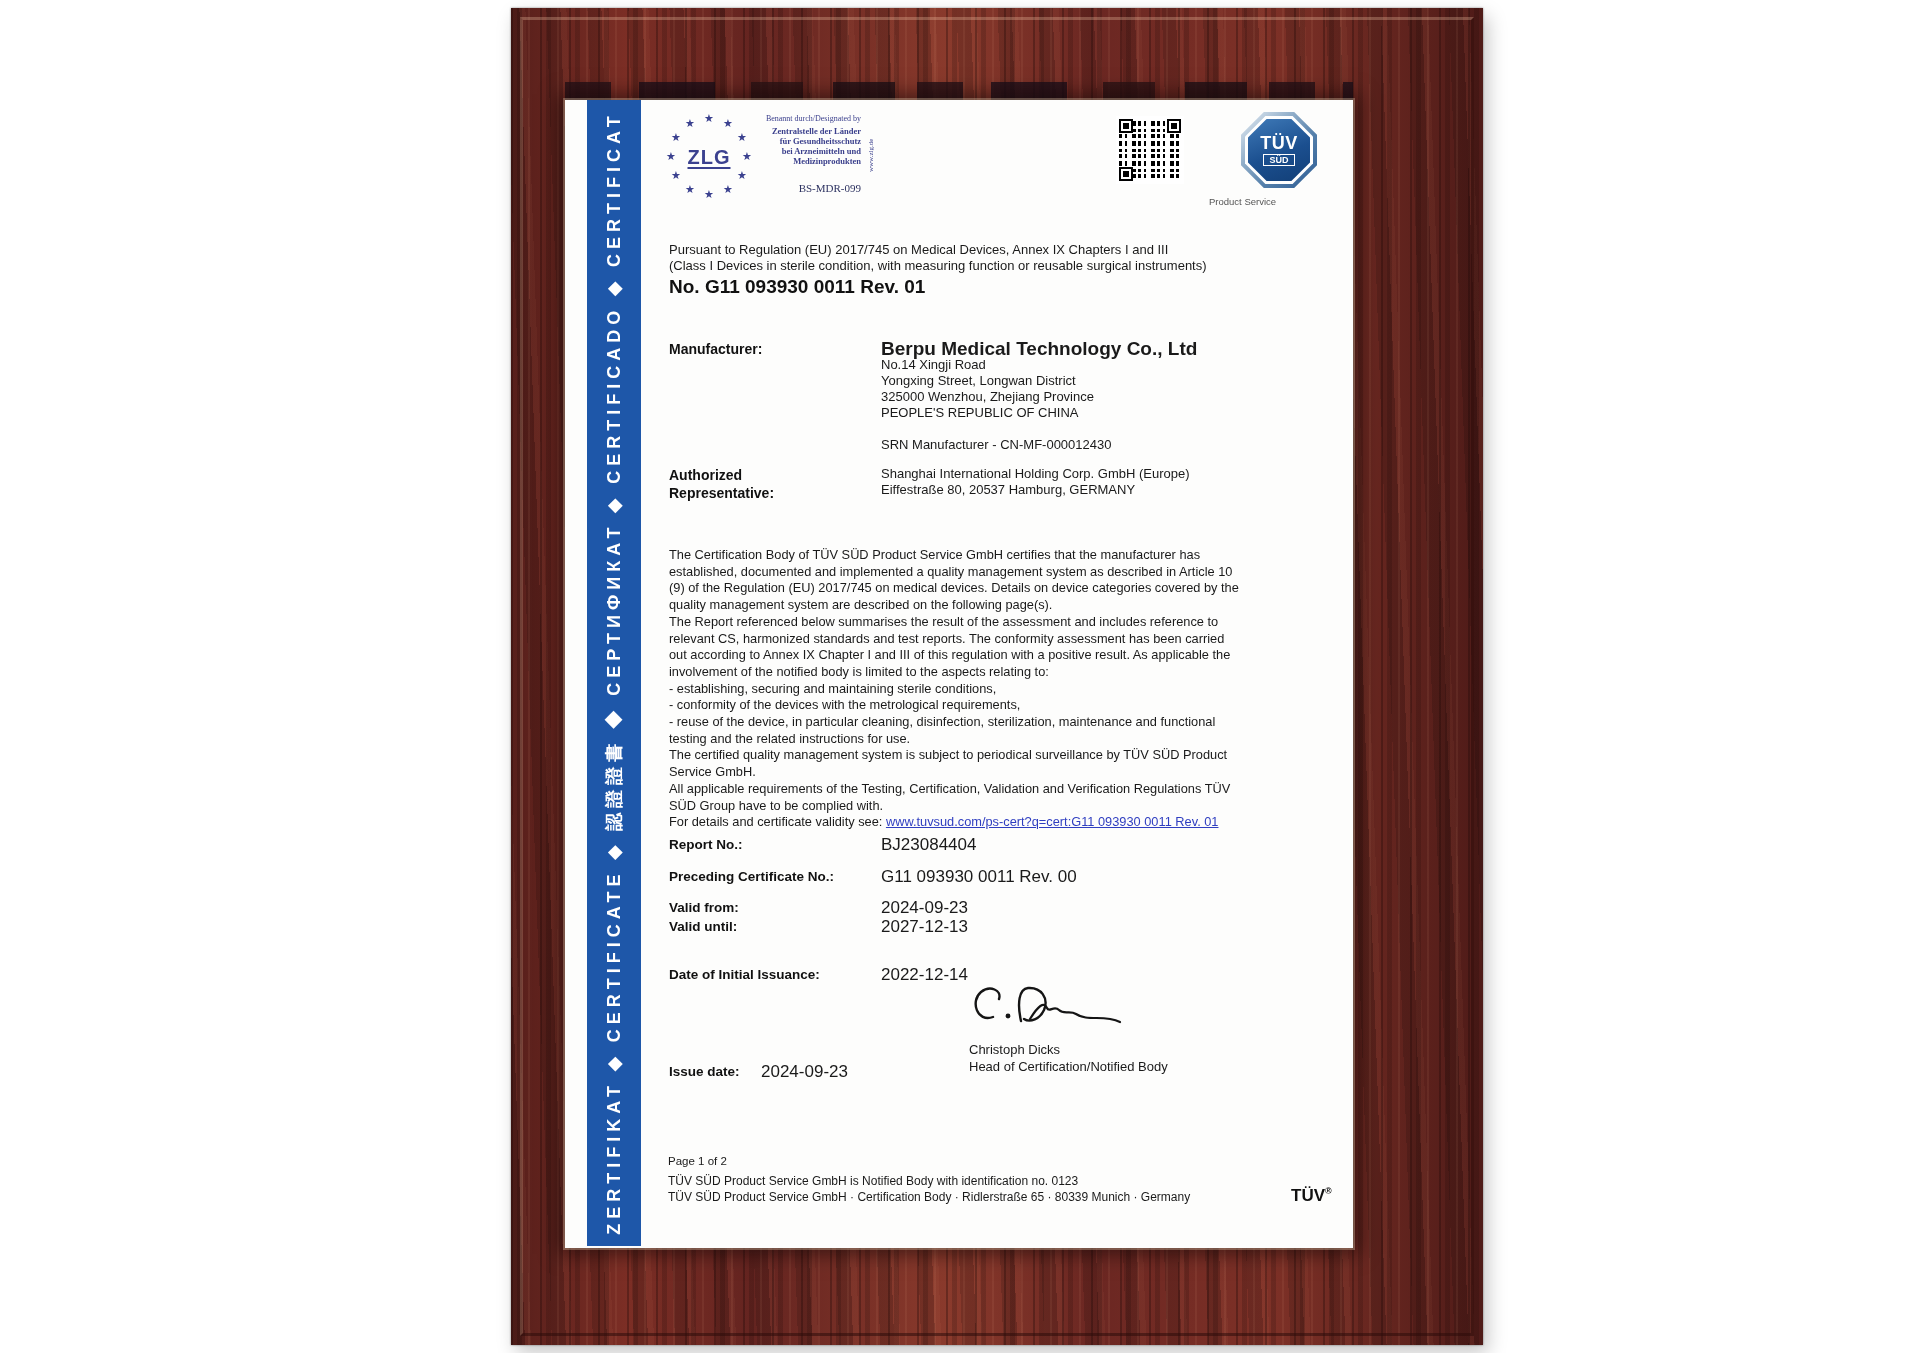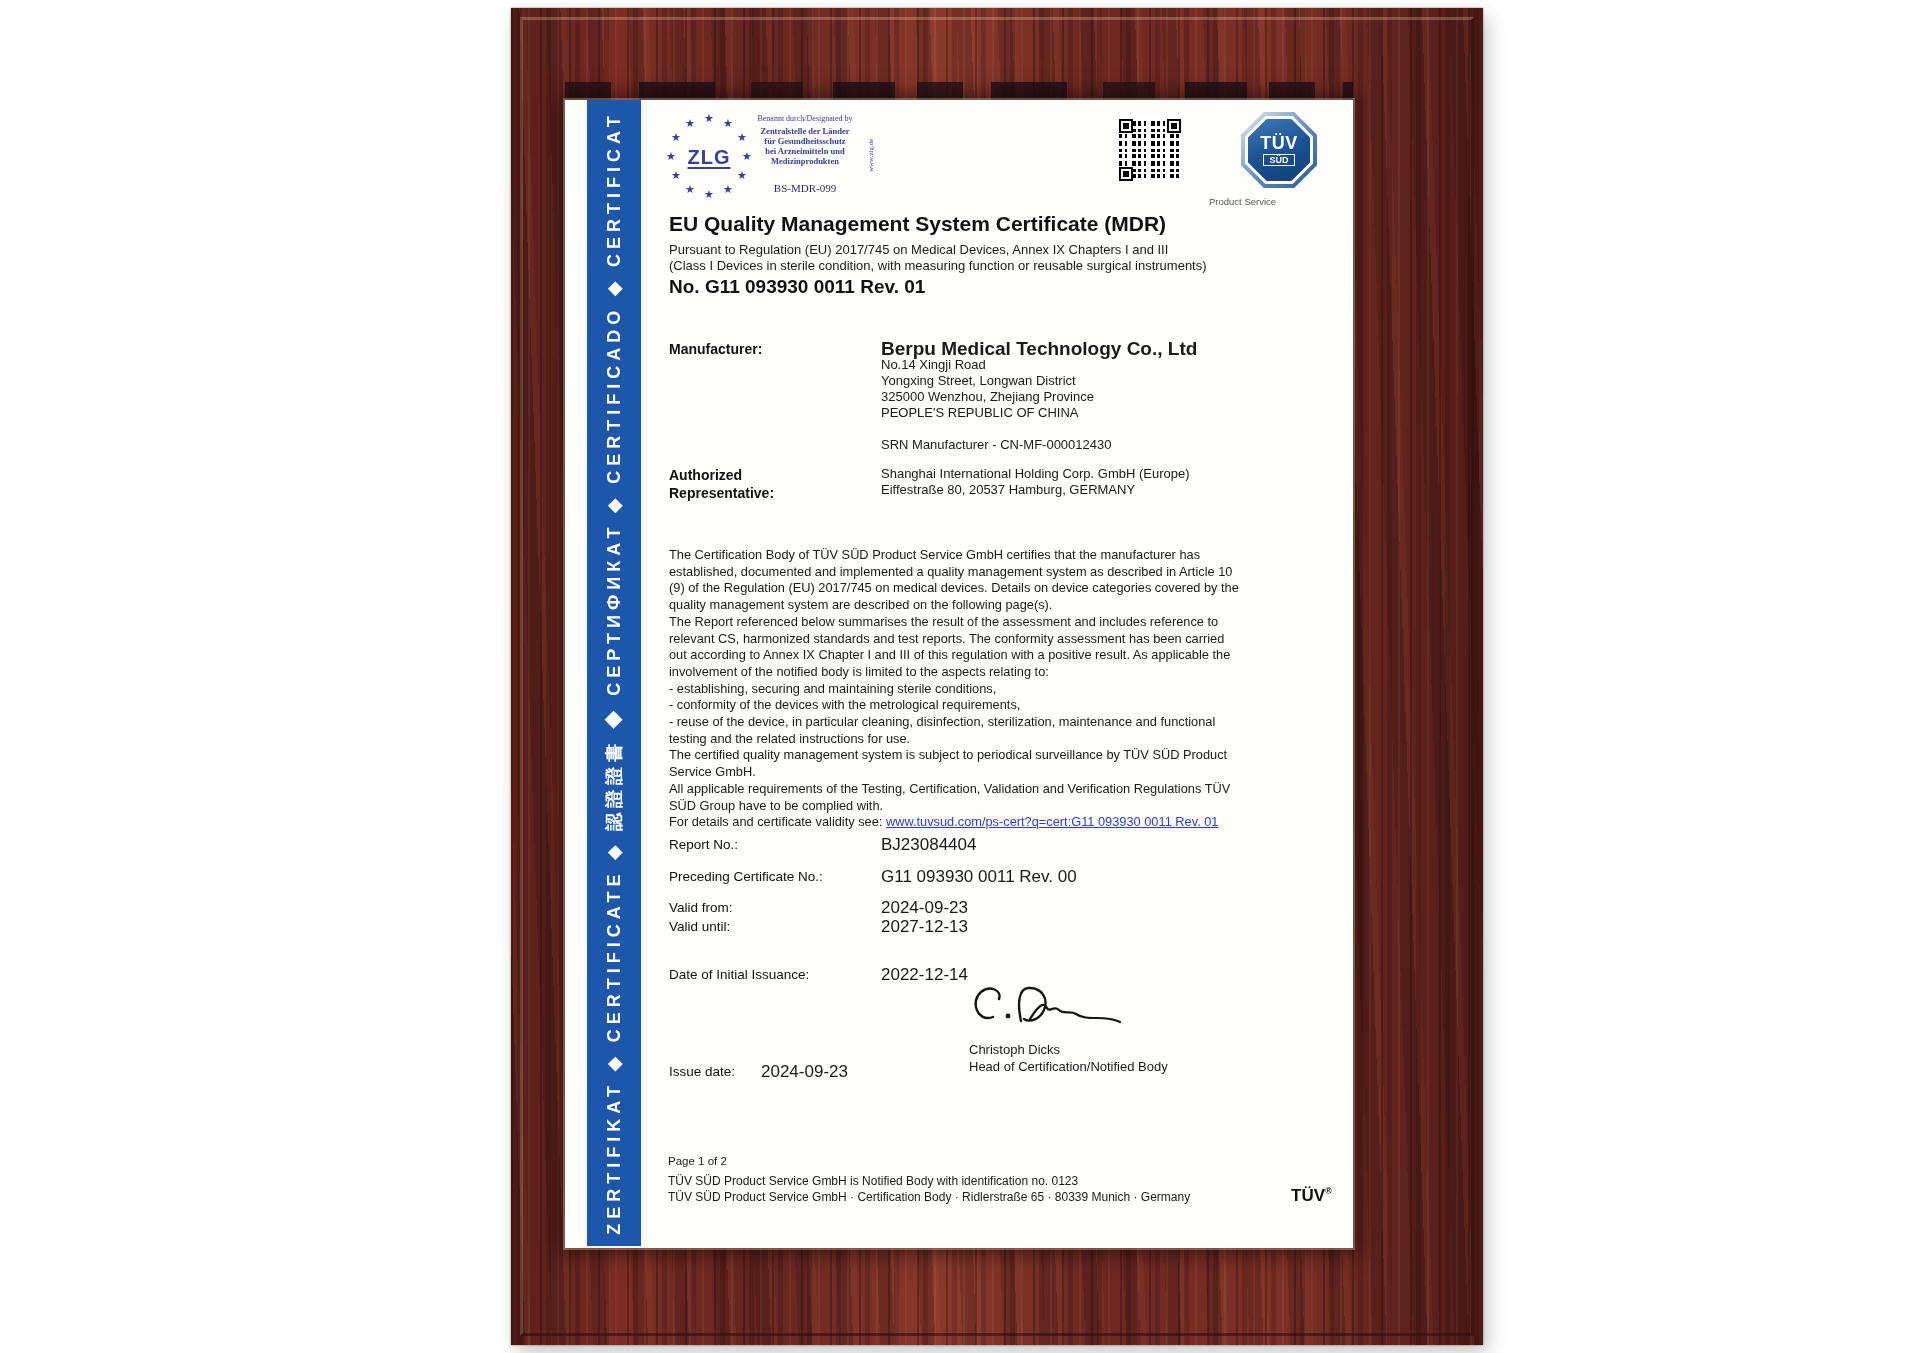--- a/index.html
+++ b/index.html
@@ -41,21 +41,21 @@
 
   
   .zlg{position:absolute;left:90px;top:10px;width:230px;height:95px;}
   .zlg-stars{position:absolute;left:12px;top:4px;width:84px;height:84px;}
   .st{position:absolute;width:0;height:0;}
   .st::before{content:'\2605';position:absolute;transform:translate(-50%,-50%);
     color:#3b418f;font-size:11px;}
   .zlg-logo{position:absolute;left:50%;top:52%;transform:translate(-50%,-50%);
     font-weight:bold;font-size:20px;color:#3b418f;letter-spacing:1px;
     border-bottom:2px solid #3b418f;line-height:20px;}
-  .zlg-textcol{position:absolute;left:94px;top:4px;width:112px;text-align:center;
+  .zlg-textcol{position:absolute;left:94px;top:4px;width:112px;text-align:right;
     color:#3a3f8c;font-family:"Liberation Serif",serif;}
   .zlg-designated{font-size:8px;margin-bottom:3px;white-space:nowrap;}
   .zlg-orgline{font-size:8.5px;line-height:10px;font-weight:bold;}
   .zlg-code{font-size:11px;margin-top:16px;color:#2e3361;}
   .zlg-url{position:absolute;left:212px;top:62px;font-size:7px;color:#3a3f8c;
     transform:rotate(-90deg);transform-origin:left top;font-family:"Liberation Serif",serif;}
 
   
   .qr{position:absolute;left:551px;top:16px;width:68px;height:68px;background:#fff;}
   .qr-pattern{position:absolute;inset:3px;
@@ -97,21 +97,21 @@
   .man-srn{margin-top:16px;}
   .rep-label{position:absolute;left:104px;top:366px;width:170px;line-height:18px;}
   .rep-value{position:absolute;left:316px;top:366px;font-size:13px;line-height:16px;}
 
   
   .bodyblock{position:absolute;left:104px;top:447px;font-size:12.8px;line-height:16.7px;white-space:nowrap;}
   .link{color:#2f3ec0;text-decoration:underline;}
 
   
   .frow{position:absolute;left:104px;height:18px;white-space:nowrap;}
-  .frow .lbl{font-weight:normal;font-size:13.5px;color:#111;}
+  .frow .lbl{font-weight:bold;font-size:13.5px;color:#111;}
   .frow .val{position:absolute;left:212px;font-size:17px;}
   .row-report{top:735px}.row-preceding{top:767px}.row-vfrom{top:798px}
   .row-vuntil{top:817px}.row-initial{top:865px}.row-issue{top:962px}
   .row-issue .val{left:92px;}
 
   
   .sig-svg{position:absolute;left:398px;top:882px;}
   .sig-name{position:absolute;left:404px;top:942px;font-size:13px;}
   .sig-title{position:absolute;left:404px;top:959px;font-size:13px;}
 
@@ -175,21 +175,20 @@
           <div class="octw">
             <div class="octb">
               <span class="tuv-txt">TÜV</span>
               <span class="sud-box">SÜD</span>
             </div>
           </div>
         </div>
         <div class="tuv-caption">Product Service</div>
       </div>
 
-      <div class="title">EU Quality Management System Certificate (MDR)</div>
       <div class="sub1">Pursuant to Regulation (EU) 2017/745 on Medical Devices, Annex IX Chapters I and III</div>
       <div class="sub2">(Class I Devices in sterile condition, with measuring function or reusable surgical instruments)</div>
       <div class="certno">No. G11 093930 0011 Rev. 01</div>
 
       <div class="man-label blabel">Manufacturer:</div>
       <div class="man-value">
         <div class="man-name">Berpu Medical Technology Co., Ltd</div>
         <div>No.14 Xingji Road</div>
         <div>Yongxing Street, Longwan District</div>
         <div>325000 Wenzhou, Zhejiang Province</div>

